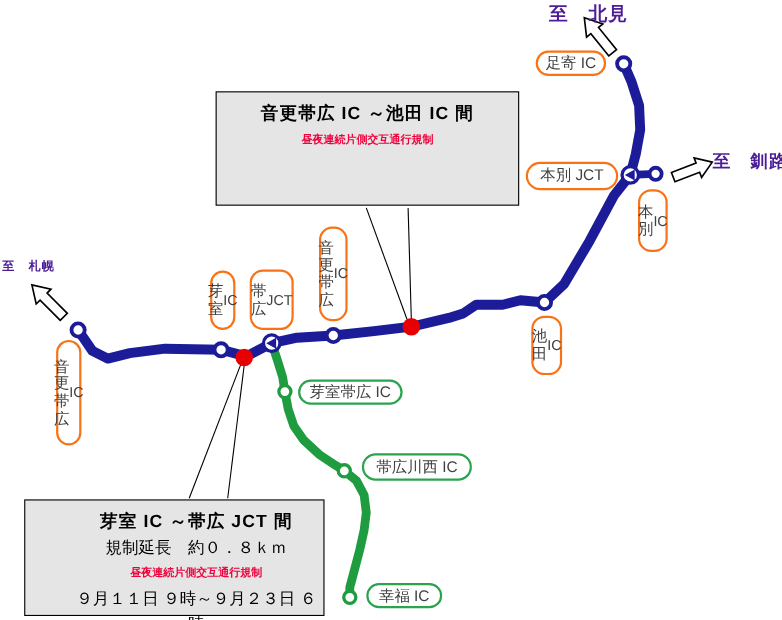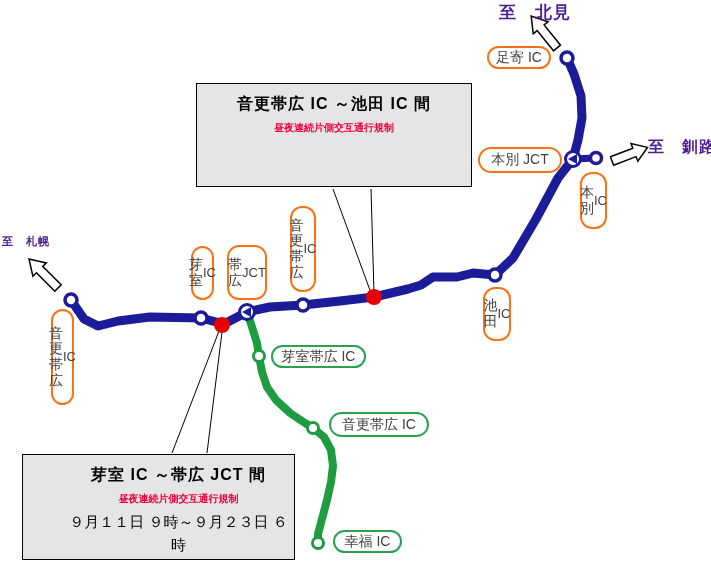--- a/index.html
+++ b/index.html
@@ -112,25 +112,26 @@
 </div>
 <div class="capsule v" style="left:580px; top:172px; width:27px; height:57px;">
   <span class="kanji">本別</span>
   <span class="suffix">IC</span>
 </div>
 
 <div class="capsule h" style="left:487px; top:46px; width:64px; height:23px;">足寄 IC</div>
 <div class="capsule h" style="left:478px; top:147px; width:84px; height:26px;">本別 JCT</div>
 
 <div class="capsule h green" style="left:271px; top:345px; width:95px; height:23px;">芽室帯広 IC</div>
-<div class="capsule h green" style="left:329px; top:412px; width:100px; height:25px;">音更帯広 IC</div>
+<div class="capsule h green" style="left:329px; top:412px; width:100px; height:25px;">帯広川西 IC</div>
 <div class="capsule h green" style="left:333px; top:530px; width:69px; height:23px;">幸福 IC</div>
 
 <div class="callout-box" style="left:196px; top:83px; width:276px; height:104px;">
   <div class="bx-title">音更帯広 IC ～池田 IC 間</div>
   <div class="bx-reg">昼夜連続片側交互通行規制</div>
 </div>
 
 <div class="callout-box" style="left:22px; top:454px; width:273px; height:106px;padding-left:40px;">
   <div class="bx-title">芽室 IC ～帯広 JCT 間</div>
+  <div class="bx-line">規制延長　約０．８ｋｍ</div>
   <div class="bx-reg">昼夜連続片側交互通行規制</div>
   <div class="bx-line">９月１１日 ９時～９月２３日 ６時</div>
 </div>
 
 </body></html>

